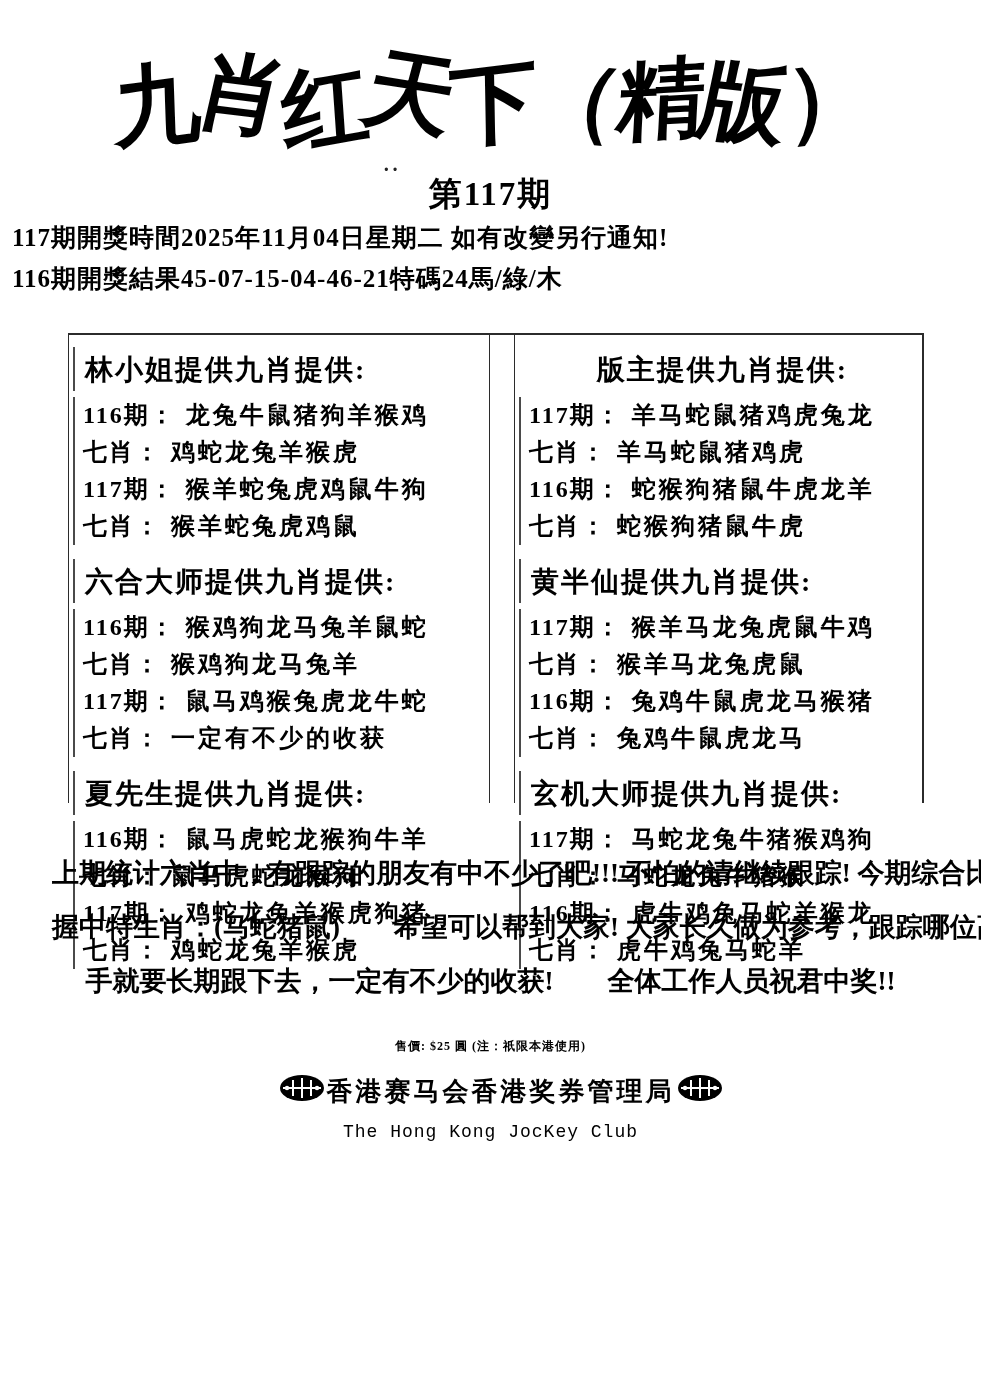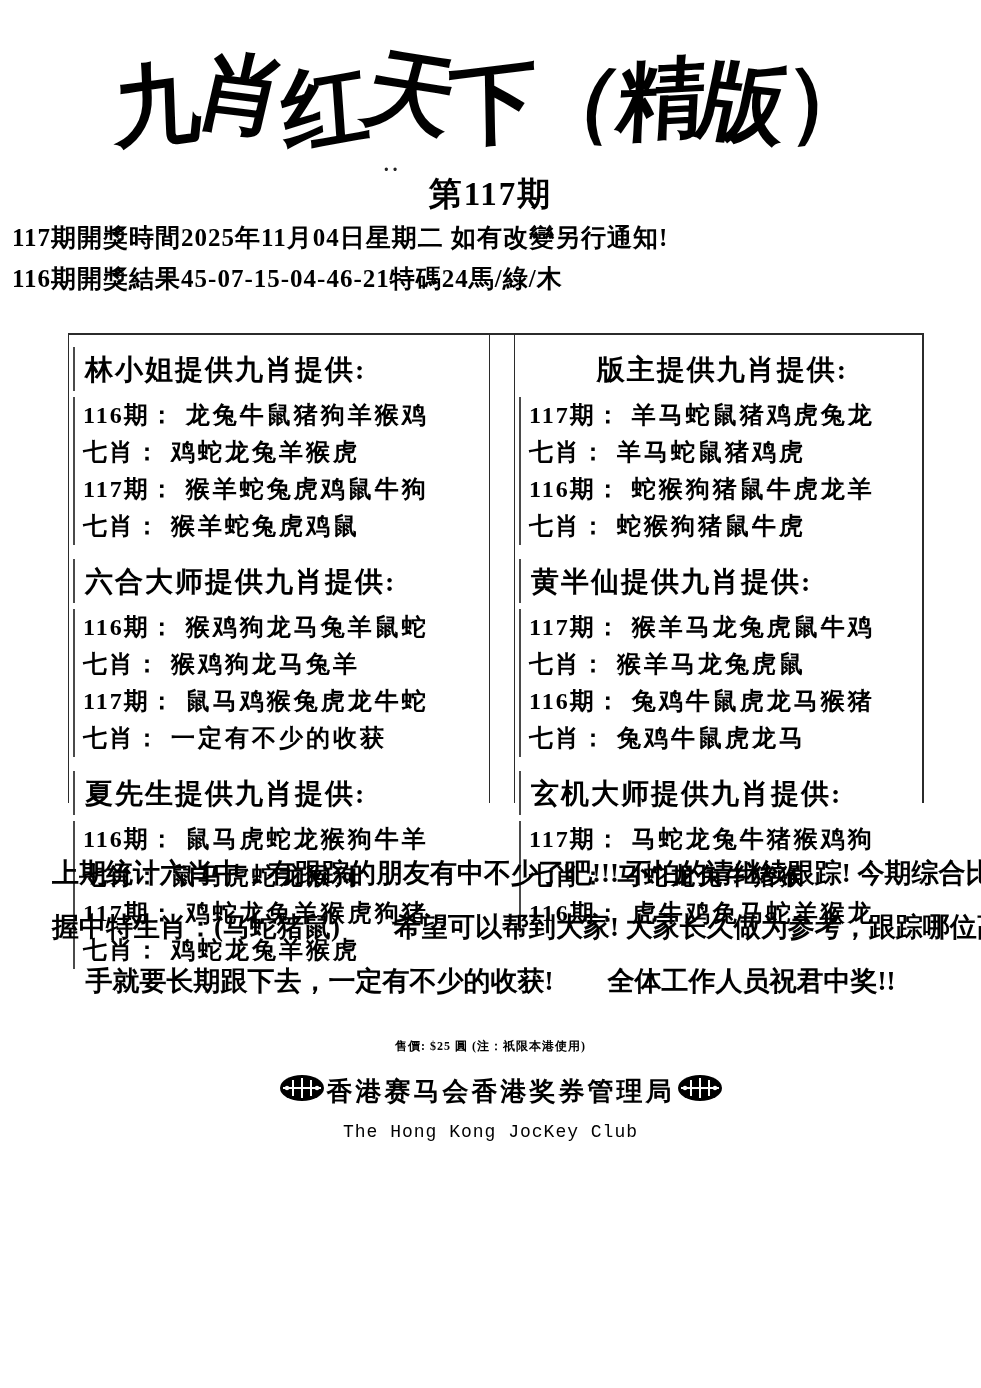--- a/index.html
+++ b/index.html
@@ -195,20 +195,23 @@
         <div class="sec-title">玄机大师提供九肖提供:</div>
         <div class="sec-rows">
           <div class="row">
             <span class="lbl">117期：</span><span class="val">马蛇龙兔牛猪猴鸡狗</span>
           </div>
           <div class="row">
             <span class="lbl">七肖：</span><span class="val">马蛇龙兔牛猪猴</span>
           </div>
           <div class="row">
             <span class="lbl">116期：</span><span class="val">虎牛鸡兔马蛇羊猴龙</span>
+          </div>
+          <div class="row">
+            <span class="lbl">七肖：</span><span class="val">虎牛鸡兔马蛇羊</span>
           </div>
         </div>
       </div>
 
     </div>
   </div>
 
   <div class="para">
     <div>上期统计六肖中，有跟踪的朋友有中不少了吧!!! 不怕的请继续跟踪! 今期综合比较有把</div>
     <div>握中特生肖：(马蛇猪鼠)　　希望可以帮到大家! 大家长久做为参考，跟踪哪位高</div>

